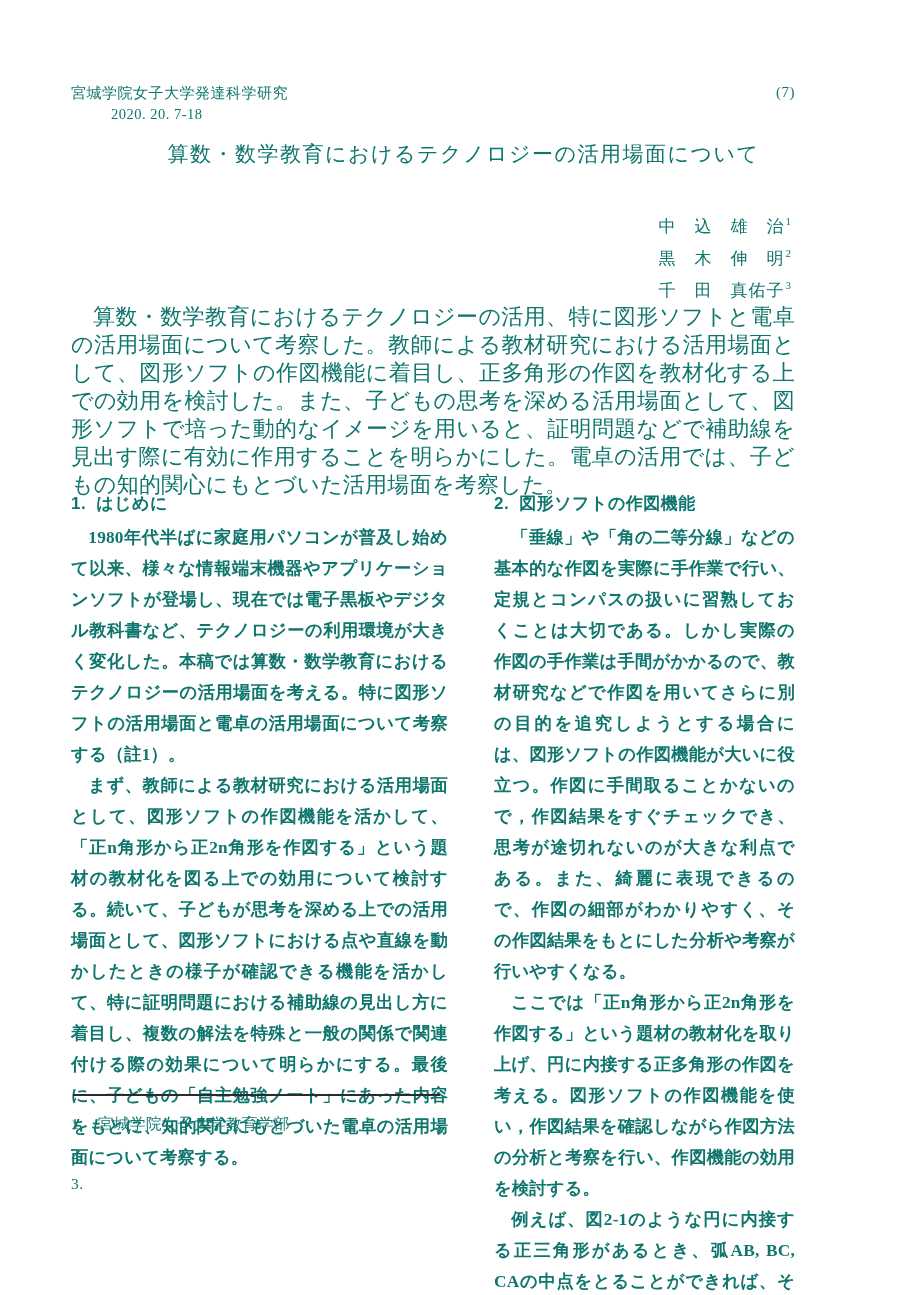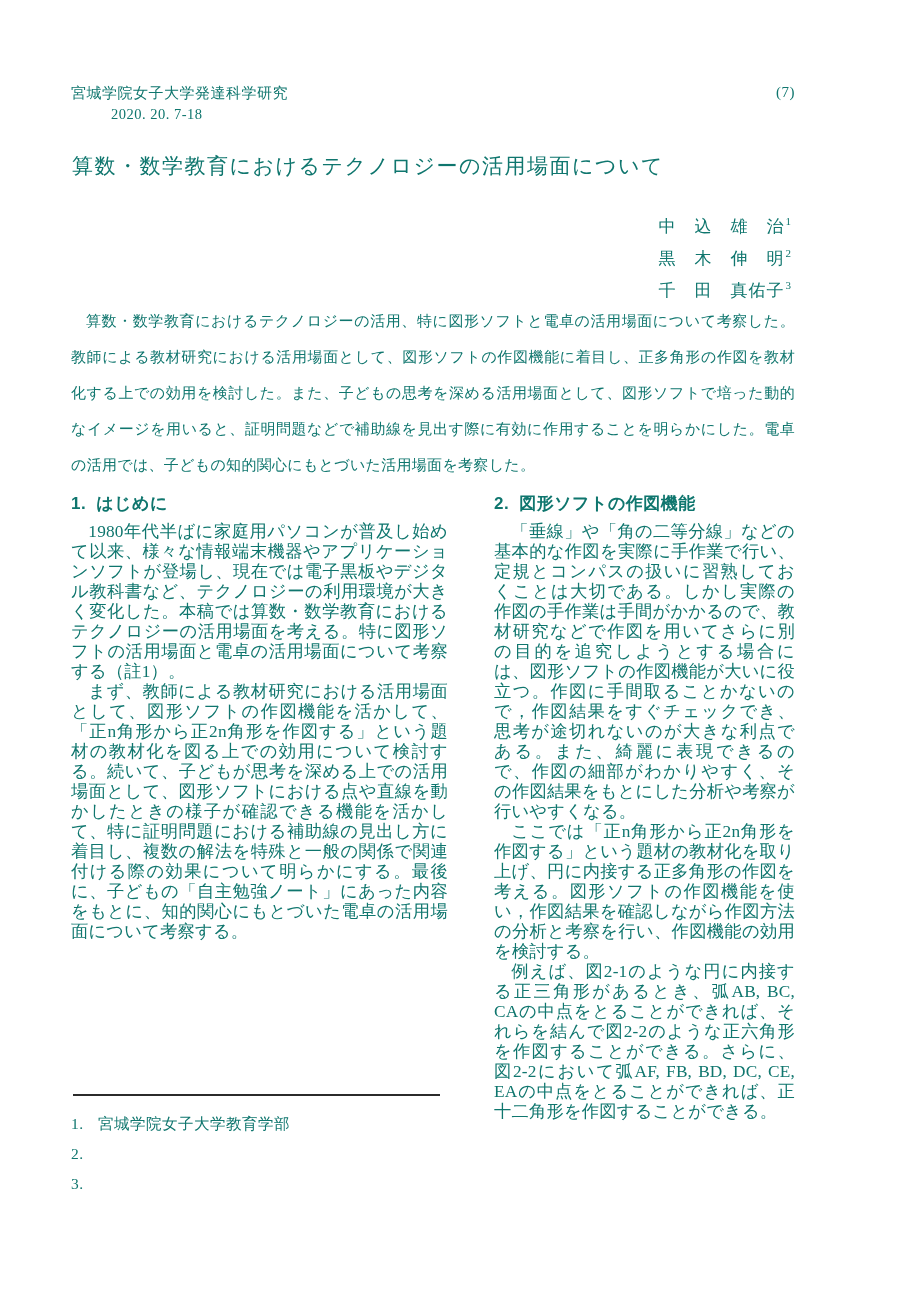--- a/index.html
+++ b/index.html
@@ -14,58 +14,58 @@
   .header-row {
     position:absolute; top:84px; left:71px; right:60px;
     display:flex; justify-content:space-between; align-items:flex-start;
     font-size:15px; letter-spacing:0.5px;
   }
   .issue-line {
     position:absolute; top:106px; left:71px;
     font-size:14.5px; letter-spacing:0.5px;margin-left:40px;
   }
   .article-title {
-    position:absolute; top:152px; left:0; right:0;
+    position:absolute; top:140px; left:0; right:0;
     padding-left:72px;
-    text-align:left;
+    text-align:center;
     font-size:21px; letter-spacing:1.5px;
   }
   .authors {
     position:absolute; top:196px; right:64px;
     text-align:right; font-size:17px; line-height:27.5px;
     letter-spacing:1px;
     margin-top:12px;
   }
   .author-line { white-space:nowrap; }
   .author-sup { font-size:11px; vertical-align:super; margin-left:1px; letter-spacing:0; }
   .abstract {
     position:absolute; top:303px; left:71px; right:60px;
-    font-size:15px; line-height:36px;
+    font-size:22px; line-height:28px;
     text-align:justify; text-indent:1em; letter-spacing:0.3px;
   }
   .keywords-line {
     position:absolute; top:459px; left:83px; right:60px;
     font-size:15.5px; letter-spacing:0.3px;
   }
   .columns {
     position:absolute; top:492px; left:71px; right:60px;
     display:flex; gap:14px;
   }
   .col-left  { flex:0 0 377px; }
   .col-right { flex:1;margin-left:32px; }
   .sec-heading {
     font-family:"Liberation Sans","DejaVu Sans",sans-serif;
     font-weight:bold; font-size:17px; letter-spacing:0.5px;
     margin:0 0 7px 0;
   }
   .sec-no { margin-right:10px; }
   .col p {
     margin:0;
-    font-size:17.3px; line-height:20px;
-    text-align:justify; text-indent:1em; letter-spacing:0.2px;
+    font-size:17.3px; line-height:31px;
+    text-align:justify; text-indent:1em; letter-spacing:0.2px;font-weight:bold;
   }
   .footnotes { position:absolute; top:1094px; left:71px; width:375px; }
   .fn-rule {
     border:none; border-top:2px solid #2b2b2b;
     width:367px; margin:0 0 13px 2px;
   }
   .fn-item { display:flex; font-size:15.5px; line-height:30px; letter-spacing:0.5px; }
   .fn-num { width:27px; flex:0 0 27px; }
 </style>
 </head>

